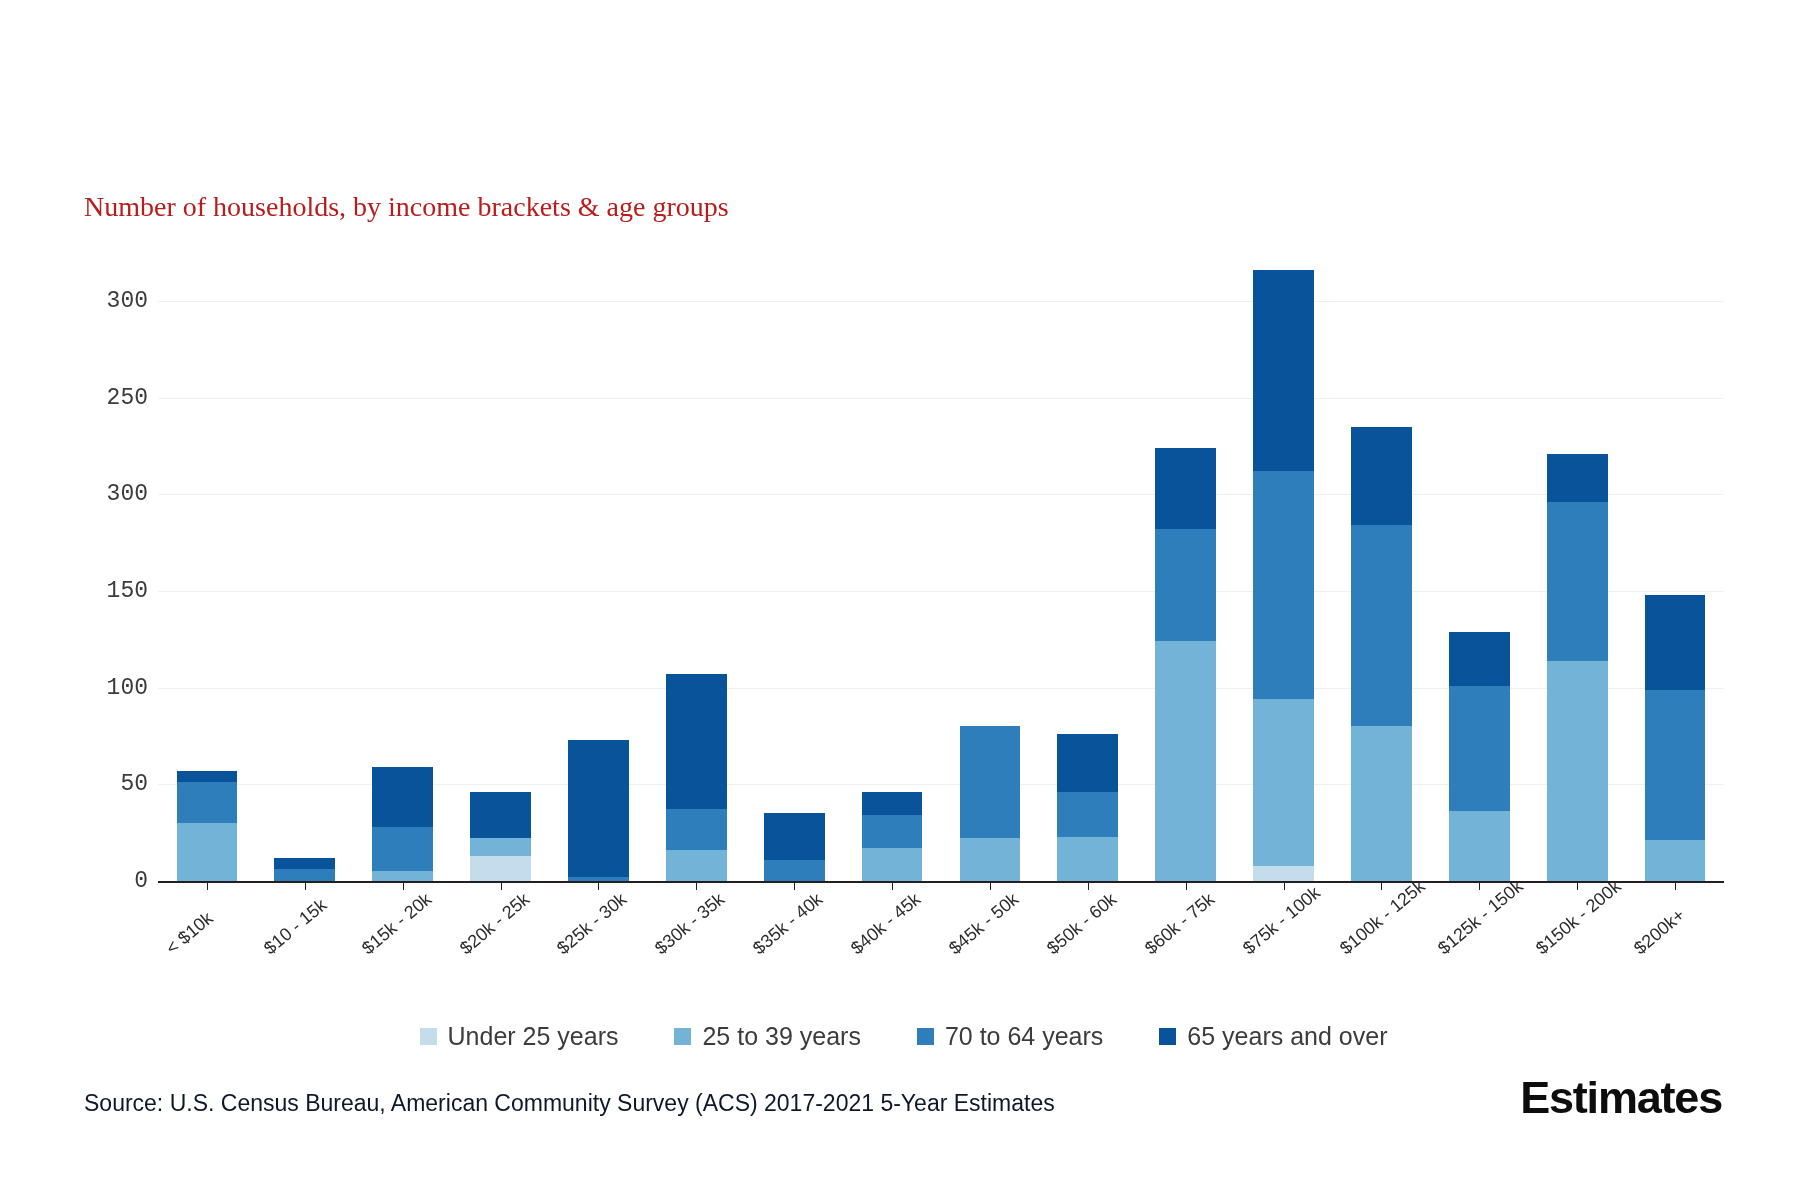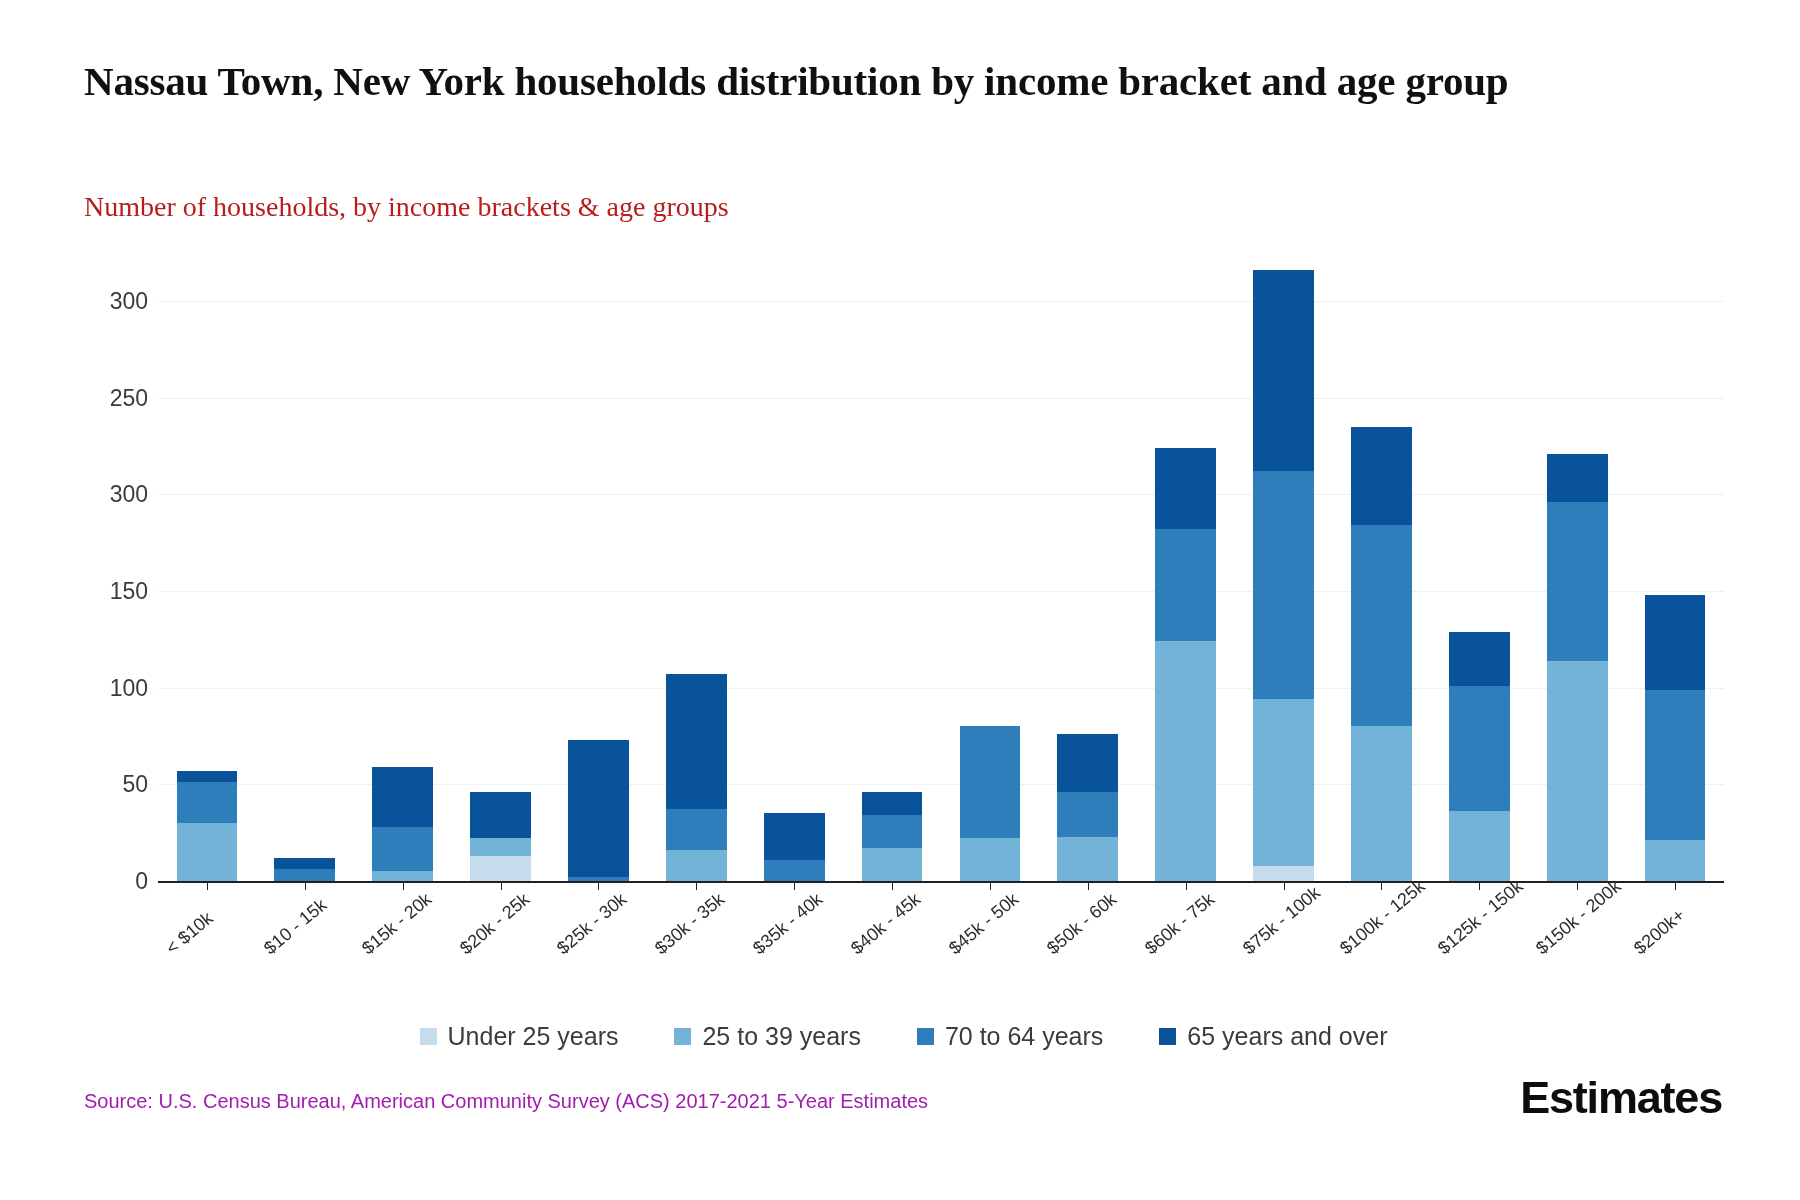--- a/index.html
+++ b/index.html
@@ -29,21 +29,21 @@
   .plot-wrap {
     position: absolute; left: 84px; top: 270px;
     width: 1640px; height: 640px;
   }
   .y-axis {
     position: absolute; left: 0; top: 0; width: 74px; height: 612px;
   }
   .y-tick {
     position: absolute; right: 10px; transform: translateY(-50%);
     font-size: 23px; color: #3b3b3b; white-space: nowrap;
-    font-family: Liberation Sans, sans-serif;
+    font-family: Liberation Mono, monospace;
   }
   .grid-area {
     position: absolute; left: 74px; top: 0; right: 0; height: 612px;
   }
   .gridline {
     position: absolute; left: 0; right: 0; height: 1px;
     background: #f0f0f0;
   }
   .axis-line {
     position: absolute; left: 74px; right: 0; top: 611px;
@@ -86,34 +86,33 @@
     position: absolute; left: 0; right: 0; top: 1022px;
     display: flex; justify-content: center; align-items: center; gap: 56px; margin-left: 7px;
   }
   .legend-item { display: flex; align-items: center; gap: 11px; }
   .legend-swatch { width: 17px; height: 17px; flex: none; }
   .legend-label { font-size: 25px; color: #3c3c3c; white-space: nowrap; }
 
   
   .source {
     position: absolute; left: 84px; top: 1090px;
-    font-size: 20px; color: #a21caf; white-space: nowrap;
+    font-size: 23px; color: #0f172a; white-space: nowrap;
   }
   .brand {
     position: absolute; right: 78px; top: 1072px;
     font-size: 45px; font-weight: 700; color: #0d0d0d;
     letter-spacing: -1.2px;
   }
 </style>
 </head>
 <body>
 
 <div class="page">
 
-  <h1 class="title">Nassau Town, New York households distribution by income bracket and age group</h1>
   <div class="subtitle">Number of households, by income brackets &amp; age groups</div>
 
   <div class="plot-wrap">
     <div class="y-axis" id="y-axis">
         <div class="y-tick" style="top: 611px;">0</div>
         <div class="y-tick" style="top: 514.323px;">50</div>
         <div class="y-tick" style="top: 417.646px;">100</div>
         <div class="y-tick" style="top: 320.968px;">150</div>
         <div class="y-tick" style="top: 224.291px;">300</div>
         <div class="y-tick" style="top: 127.614px;">250</div>

